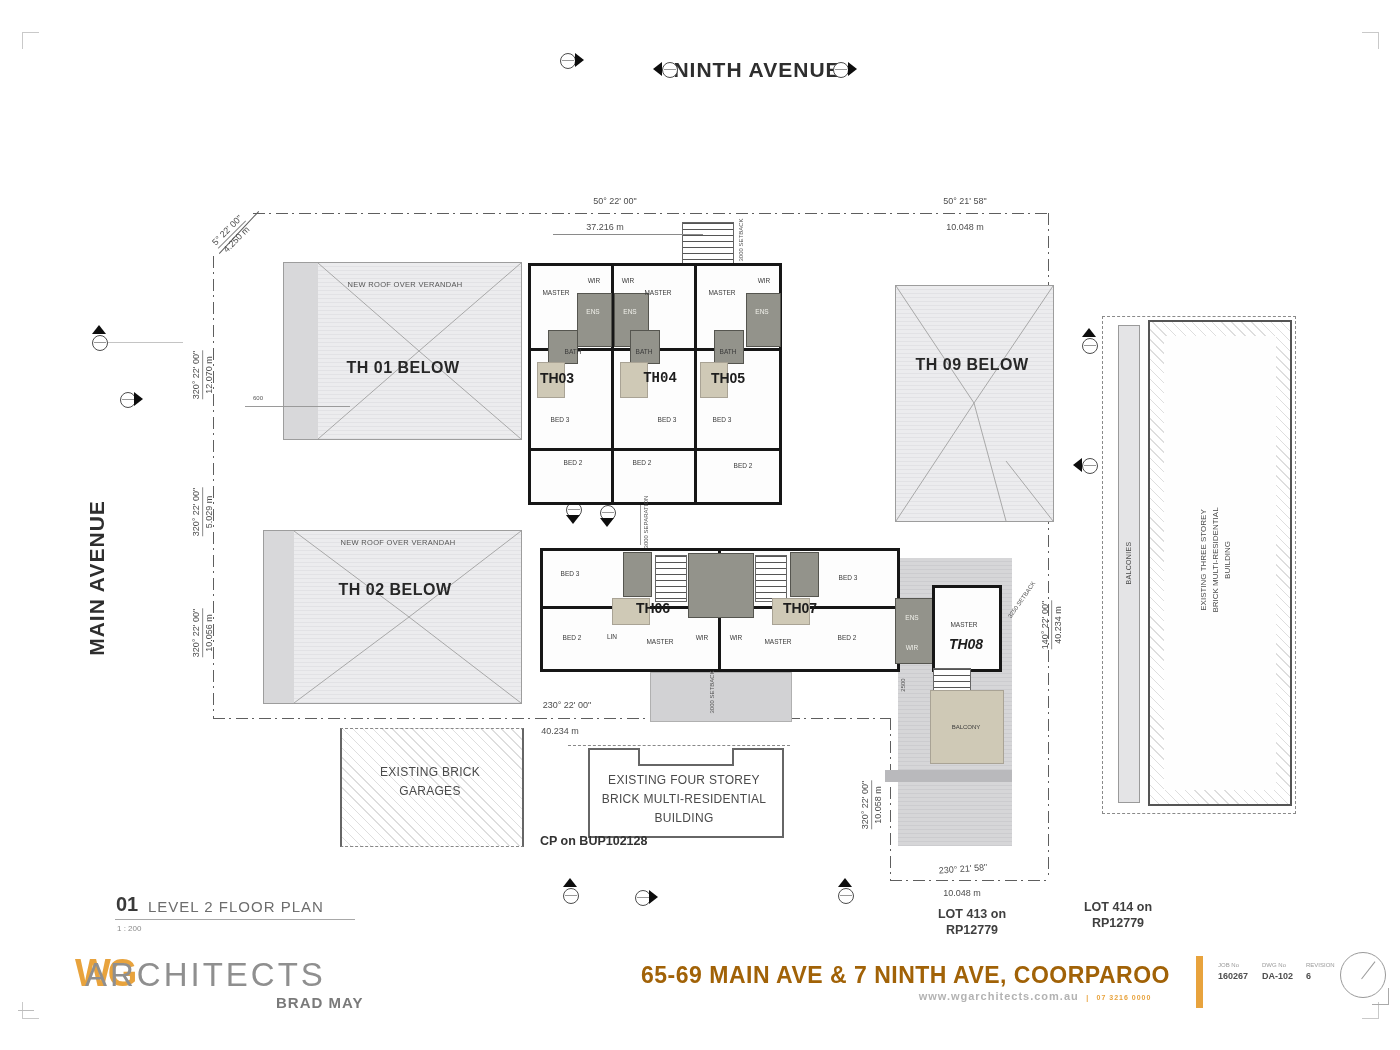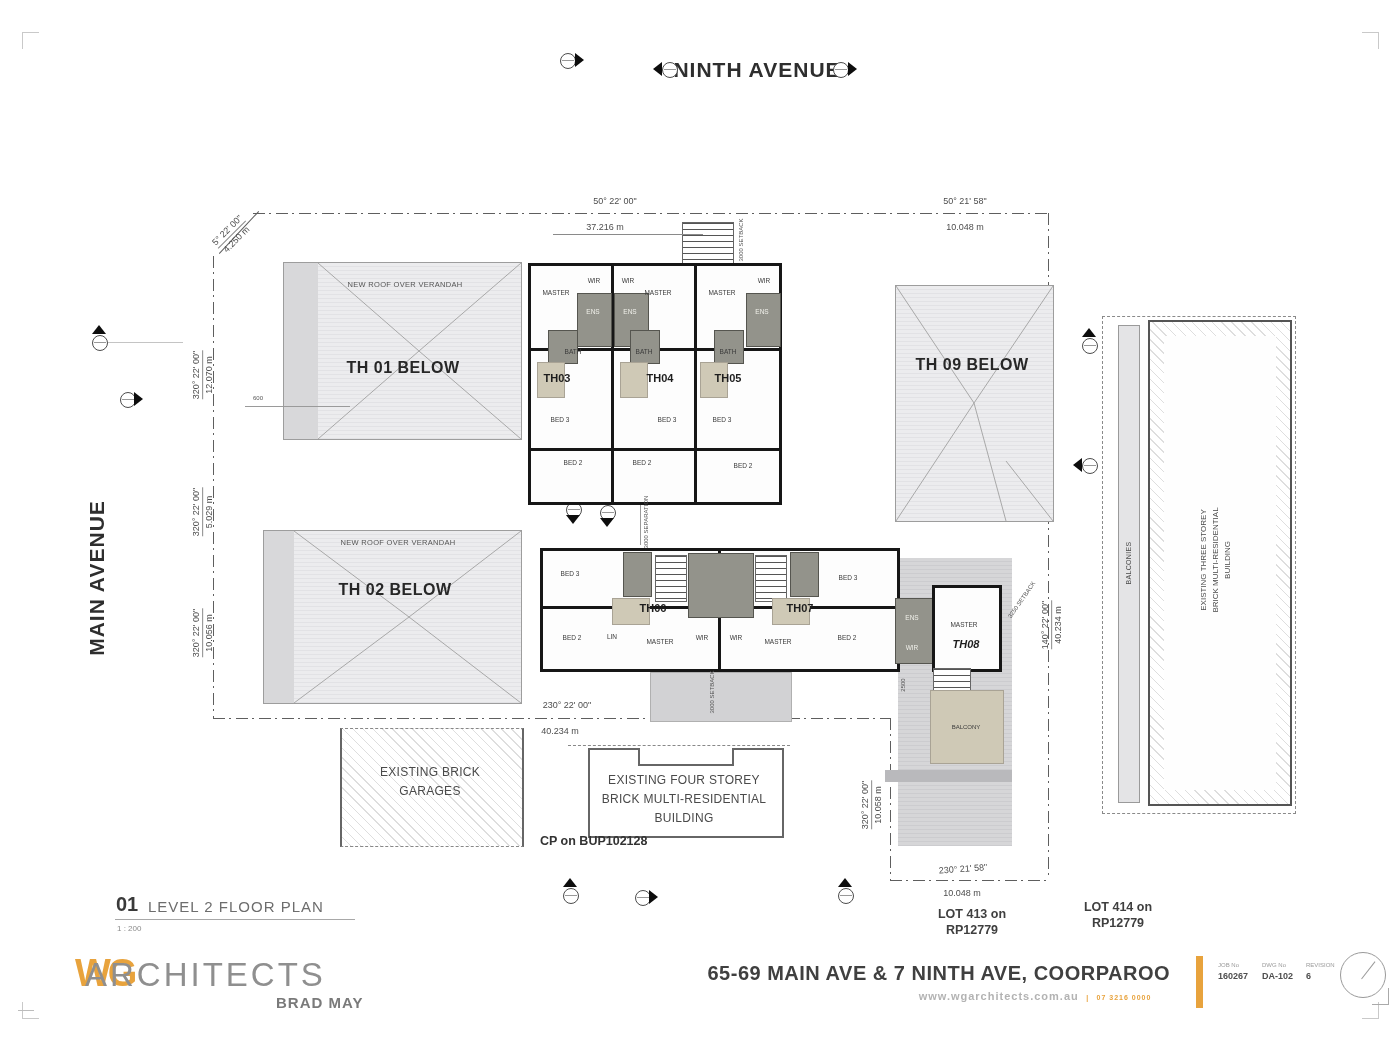--- a/index.html
+++ b/index.html
@@ -22,21 +22,21 @@
   .unit{position:absolute;border:3px solid #161616;background:#fdfdfd;box-sizing:border-box;}
   .wallv{position:absolute;width:3px;background:#161616;}
   .wallh{position:absolute;height:3px;background:#161616;}
   .wet{position:absolute;background:#93938b;border:1px solid #55554f;}
   .beige{position:absolute;background:#cfc9b6;border:1px solid #a9a395;}
   .stairs{position:absolute;background:repeating-linear-gradient(180deg,#555 0 1px,#fff 1px 6px);border:1px solid #666;}
   .grey{position:absolute;background:#d3d3d5;}
   .hatch{background:repeating-linear-gradient(45deg,#ffffff 0 6px,#dedede 6px 7px);}
   
   .room{font-size:6.5px;color:#3a3a3a;letter-spacing:0;}
-  .unitlbl{font-size:11px;font-weight:bold;color:#1d1d1d;}
+  .unitlbl{font-size:14px;font-weight:bold;color:#1d1d1d;}
   .biglbl{font-size:16px;font-weight:bold;color:#272727;letter-spacing:0.5px;}
   .dim{font-size:9px;color:#4d4d4d;}
   .dim .len{display:block;border-top:1px solid #8a8a8a;margin-top:1px;padding-top:1px;}
   .small-dim{font-size:6px;color:#555;}
   .ann{font-size:12px;color:#4a4a4a;letter-spacing:0.3px;}
   .street{font-size:21px;font-weight:bold;color:#2e2e2e;letter-spacing:1px;}
   .lot{font-size:12.5px;font-weight:bold;color:#3f3f3f;line-height:1.3;}
   
   .mk{position:absolute;width:14px;height:14px;border:1px solid #4c4c4c;border-radius:50%;background:#fff;}
   .mk:before{content:"";position:absolute;left:1px;right:1px;top:6px;height:1px;background:#999;}
@@ -51,21 +51,21 @@
   .crop.tr{border-right:1px solid #c9c9c9;border-top:1px solid #c9c9c9;}
   .crop.bl{border-left:1px solid #c9c9c9;border-bottom:1px solid #c9c9c9;}
   .crop.br{border-right:1px solid #c9c9c9;border-bottom:1px solid #c9c9c9;}
   
   .ftitle-num{font-size:20px;font-weight:bold;color:#3a3a3a;}
   .ftitle{font-size:15px;color:#6d6d6d;letter-spacing:1px;}
   .fscale{font-size:8px;color:#8b8b8b;}
   .logo-wg{font-size:38px;font-weight:bold;color:#e8a33d;letter-spacing:-3px;}
   .logo-arch{font-size:33px;font-weight:300;color:#8f8f8f;letter-spacing:3px;}
   .logo-name{font-size:15px;font-weight:bold;color:#7a7a7a;letter-spacing:1px;}
-  .addr{font-size:20px;font-weight:bold;color:#404040;letter-spacing:0.5px;}
+  .addr{font-size:23px;font-weight:bold;color:#a16207;letter-spacing:0.5px;}
   .web{font-size:11px;font-weight:bold;color:#b3b3b3;letter-spacing:1px;}
   .phone{font-size:7px;font-weight:bold;color:#e8a33d;letter-spacing:1px;}
   .tb-label{font-size:6px;color:#9a9a9a;display:block;}
   .tb-value{font-size:9px;font-weight:bold;color:#4e4e4e;display:block;margin-top:2px;}
   .north{position:absolute;width:44px;height:44px;border:1px solid #9a9a9a;border-radius:50%;}
   .north:before{content:"";position:absolute;left:20px;top:4px;width:1px;height:22px;background:#9a9a9a;transform:rotate(38deg);transform-origin:bottom;}
 </style>
 </head>
 <body>
 
@@ -166,21 +166,21 @@
 <div class="txt c room" style="left:594px;top:281px;">WIR</div>
 <div class="txt c room" style="left:593px;top:312px;color:#f0f0ea;">ENS</div>
 <div class="txt c room" style="left:573px;top:352px;">BATH</div>
 <div class="txt c unitlbl" style="left:557px;top:378px;">TH03</div>
 <div class="txt c room" style="left:560px;top:420px;">BED 3</div>
 <div class="txt c room" style="left:573px;top:463px;">BED 2</div>
 <div class="txt c room" style="left:658px;top:293px;">MASTER</div>
 <div class="txt c room" style="left:628px;top:281px;">WIR</div>
 <div class="txt c room" style="left:630px;top:312px;color:#f0f0ea;">ENS</div>
 <div class="txt c room" style="left:644px;top:352px;">BATH</div>
-<div class="txt c unitlbl" style="left:660px;top:378px;">TH04</div>
+<div class="txt c unitlbl" style="left:660px;top:378px;font-family:Liberation Mono, monospace;">TH04</div>
 <div class="txt c room" style="left:667px;top:420px;">BED 3</div>
 <div class="txt c room" style="left:642px;top:463px;">BED 2</div>
 <div class="txt c room" style="left:722px;top:293px;">MASTER</div>
 <div class="txt c room" style="left:764px;top:281px;">WIR</div>
 <div class="txt c room" style="left:762px;top:312px;color:#f0f0ea;">ENS</div>
 <div class="txt c room" style="left:728px;top:352px;">BATH</div>
 <div class="txt c unitlbl" style="left:728px;top:378px;text-align:right;">TH05</div>
 <div class="txt c room" style="left:722px;top:420px;">BED 3</div>
 <div class="txt c room" style="left:743px;top:466px;">BED 2</div>
 

